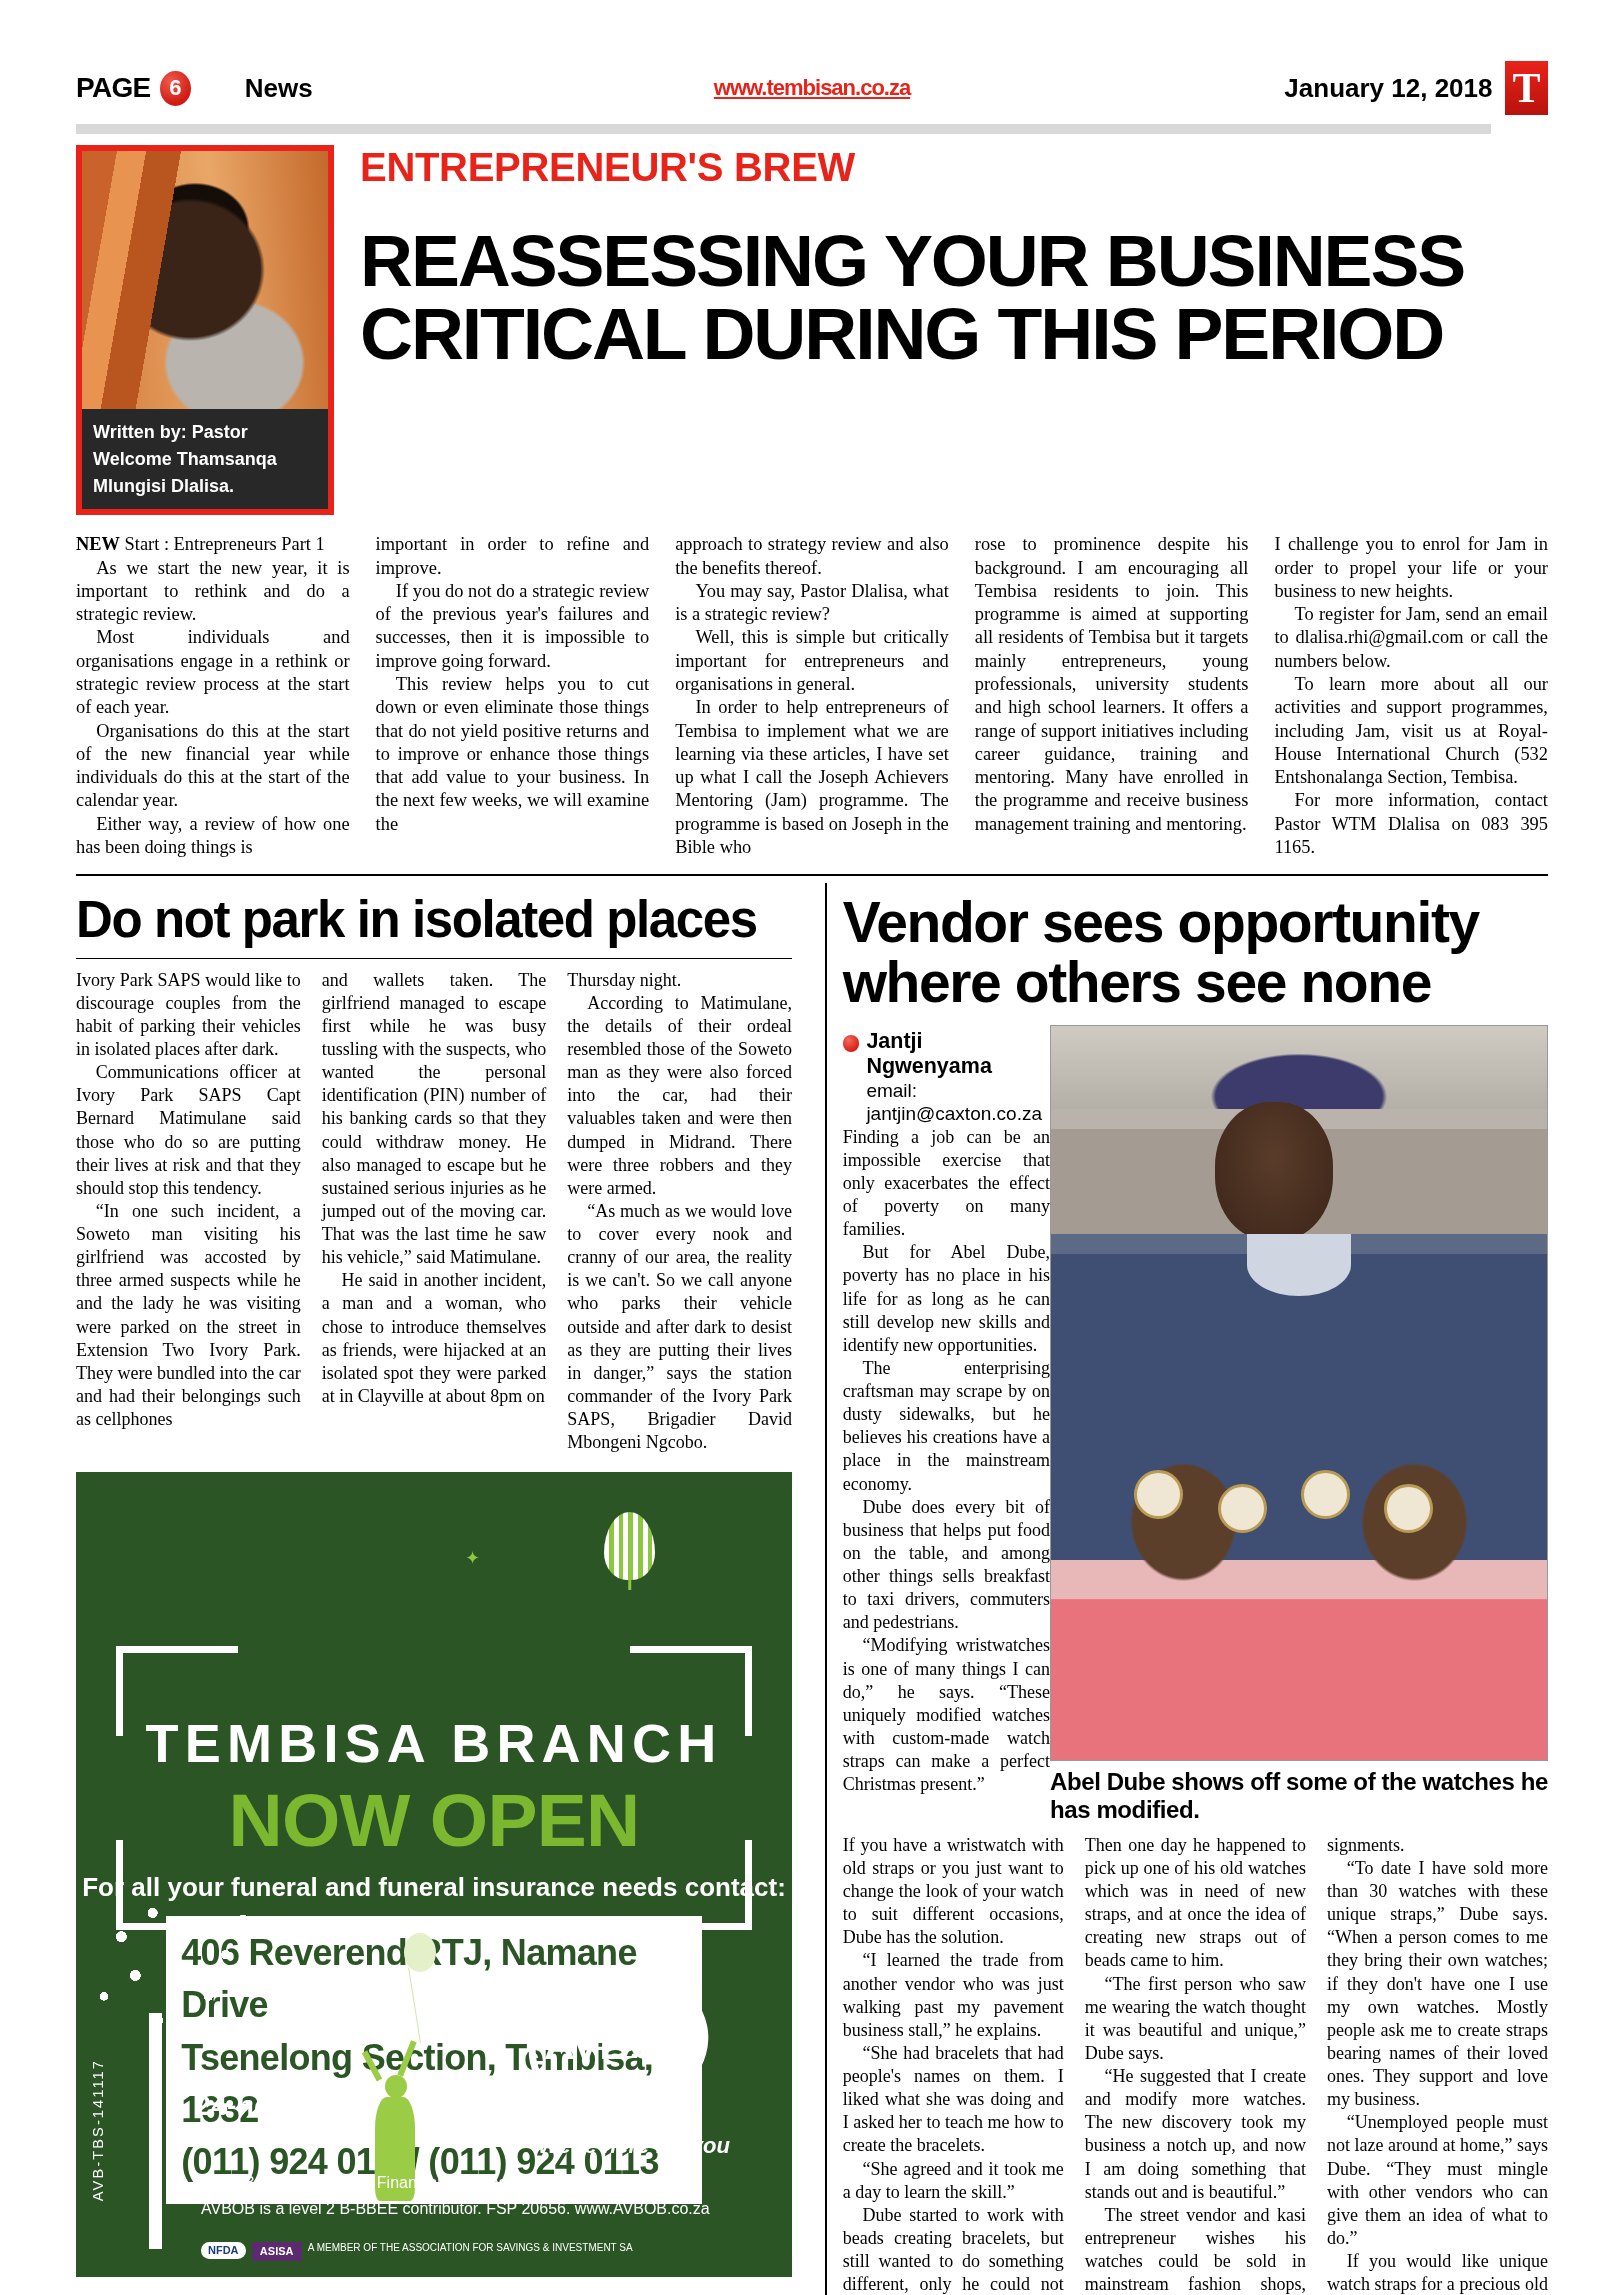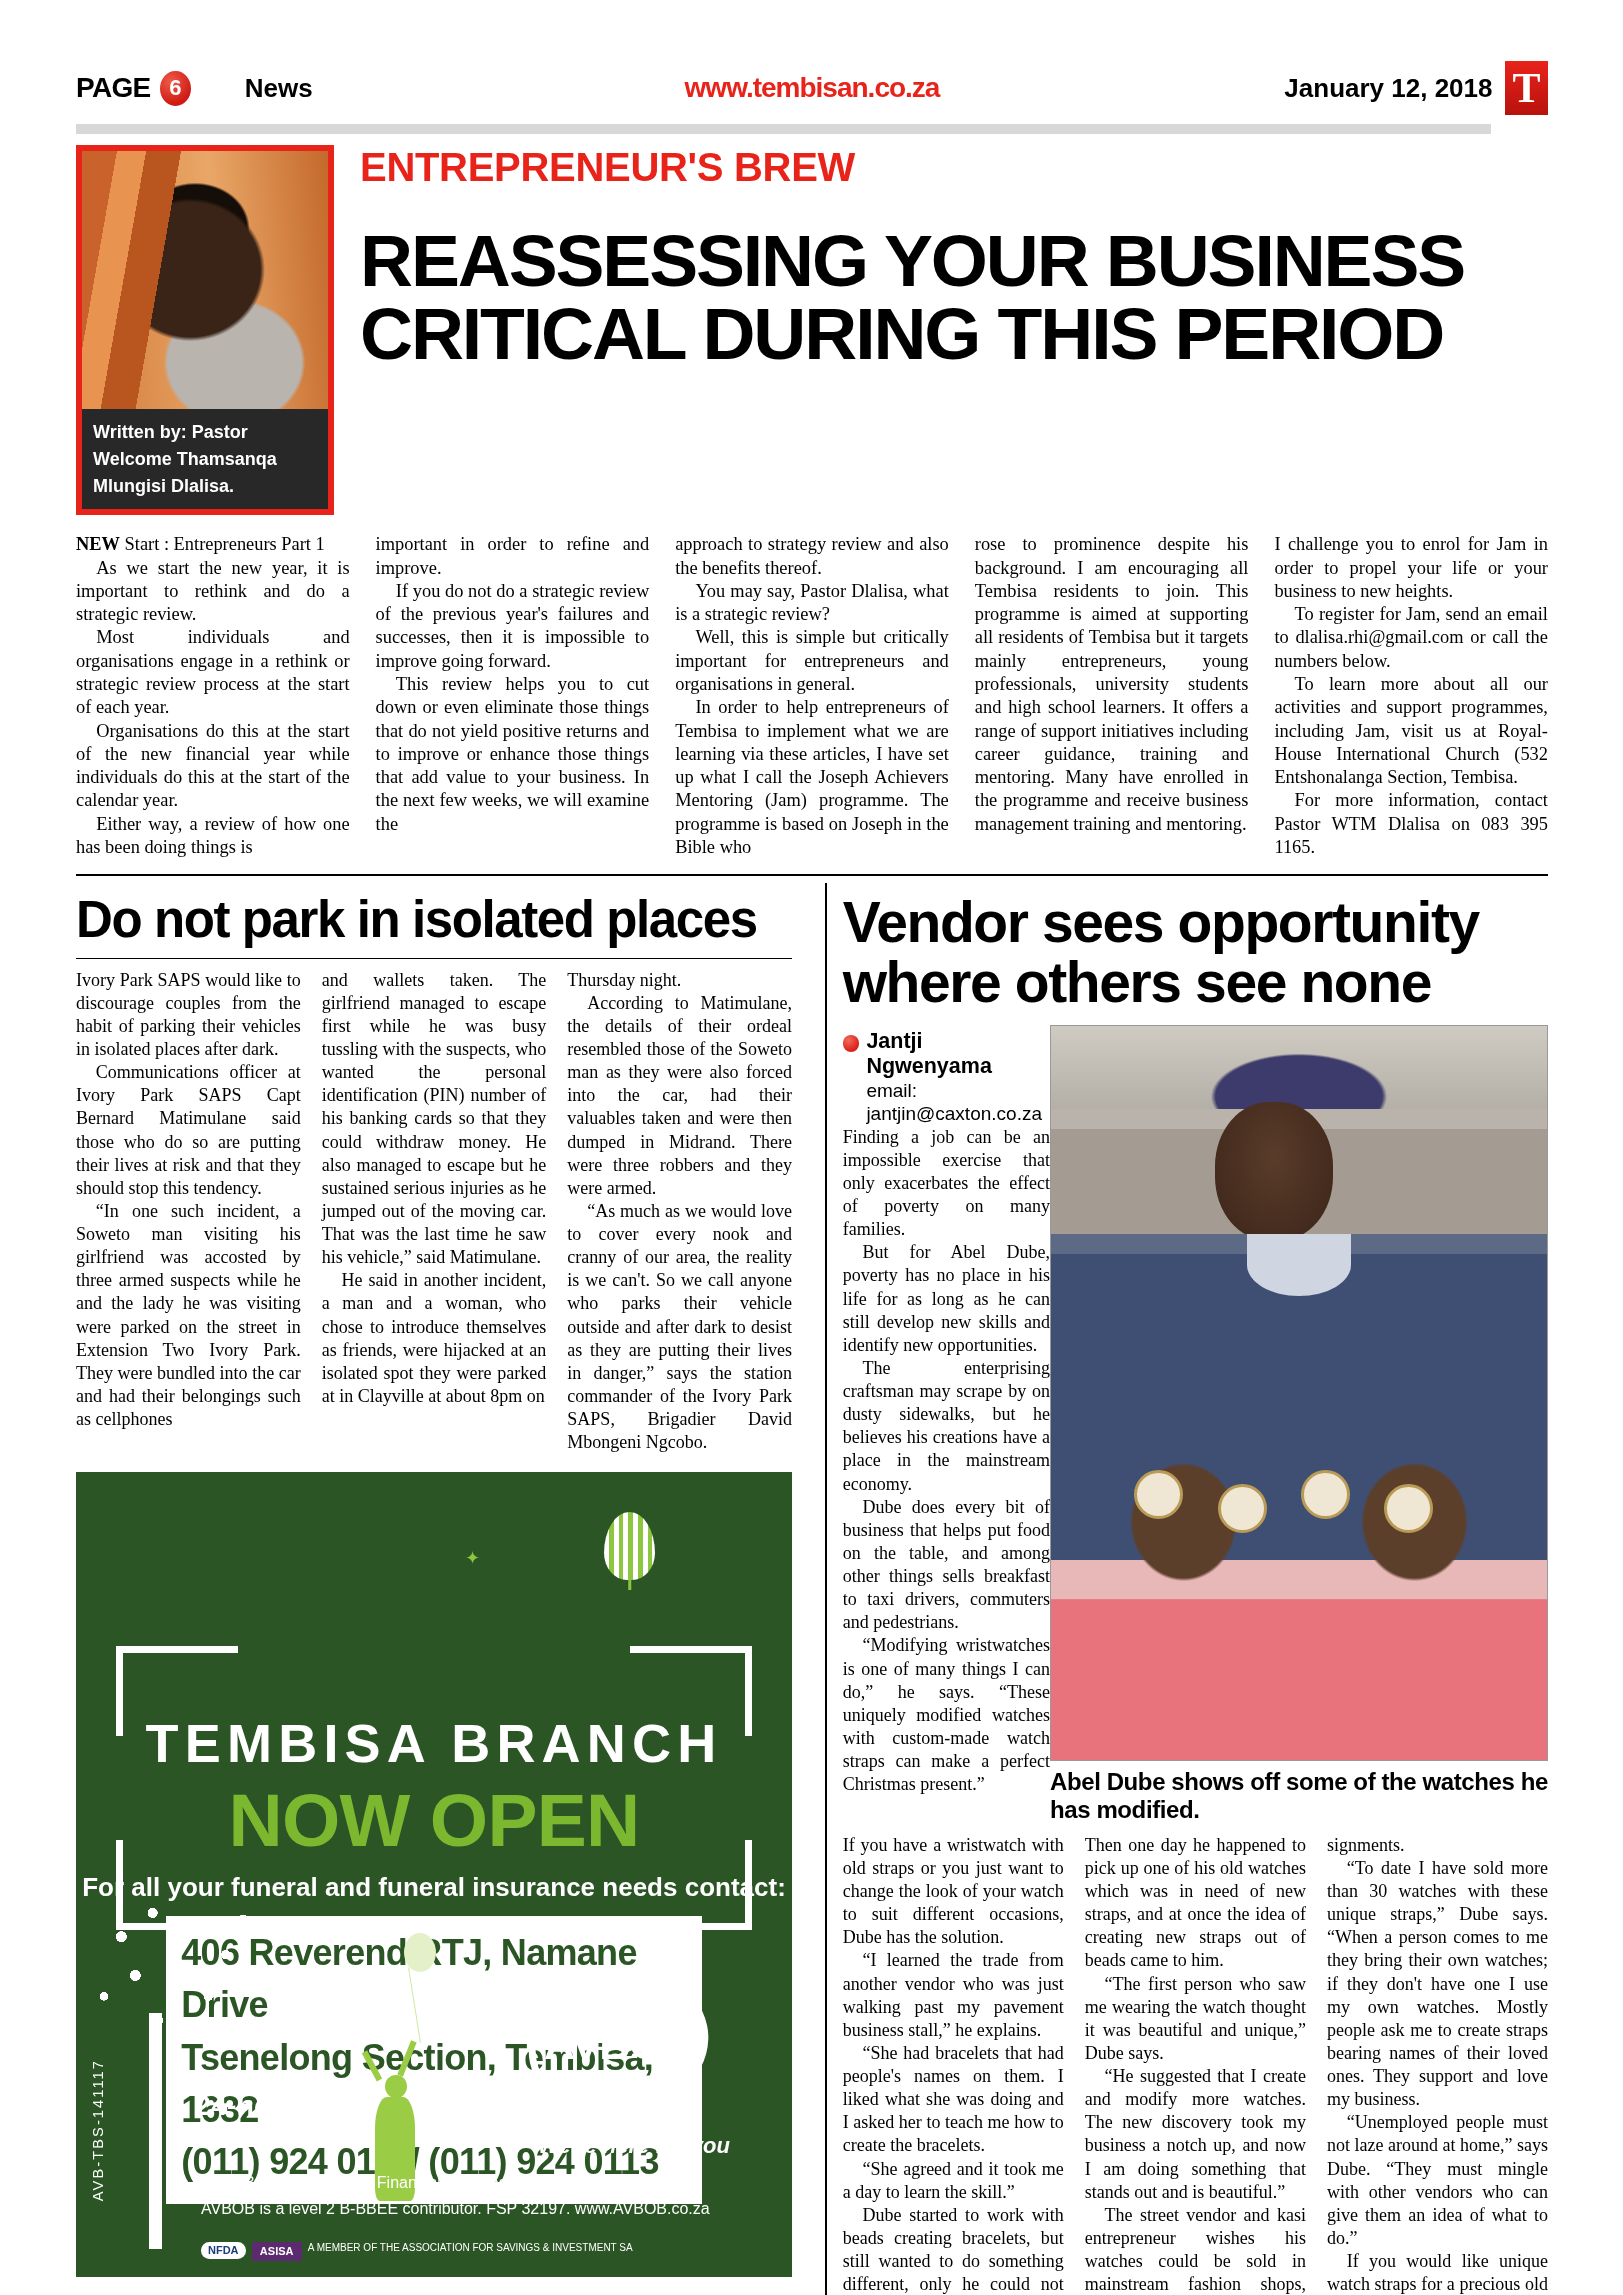--- a/index.html
+++ b/index.html
@@ -7,21 +7,21 @@
   .page{width:1624px;height:2295px;position:relative;box-sizing:border-box;padding:0 76px;}
 
   
   .masthead{display:flex;align-items:center;height:64px;margin-top:56px;position:relative;}
   .page-label{font-family:"Liberation Sans",sans-serif;font-weight:bold;font-size:28px;letter-spacing:-0.7px;}
   .page-num{display:inline-flex;align-items:center;justify-content:center;width:30.5px;height:35px;border-radius:50%;
     background:radial-gradient(circle at 35% 30%,#f05a4a,#cf1b14 70%);color:#fff;font-family:"Liberation Sans",sans-serif;
     font-weight:bold;font-size:22px;margin-left:9.7px;}
   .section-label{font-family:"Liberation Sans",sans-serif;font-weight:bold;font-size:26px;margin-left:54px;}
   .site-url{position:absolute;left:50%;transform:translateX(-50%);color:#e8231a;font-family:"Liberation Sans",sans-serif;
-    font-weight:bold;font-size:28px;letter-spacing:-1px;}
+    font-weight:bold;font-size:22px;letter-spacing:-1px;text-decoration:underline;}
   .issue-date{margin-left:auto;font-family:"Liberation Sans",sans-serif;font-weight:bold;font-size:26px;}
   .logo-t{width:43px;height:54px;background:linear-gradient(180deg,#e8231a,#b8120c);color:#fff;
     font-family:"Liberation Serif",serif;font-weight:bold;font-size:42px;line-height:54px;text-align:center;margin-left:12.5px;}
   .mast-rule{height:9.7px;background:#d8d8d8;margin-top:4.2px;margin-right:57px;}
 
   
   .feature{display:flex;margin-top:11px;}
   .author-card{width:258px;flex:0 0 258px;border:6.2px solid #e8231a;box-sizing:border-box;background:#000;}
   .author-photo{height:258px;background:
       linear-gradient(100deg,#c9632b 0 12%,#e8934f 12% 22%,#b9551f 22% 34%,#e2accd00 34%),
@@ -270,21 +270,21 @@
         </div>
 
         <div class="avbob-logo">
           <span>AVBOB</span>
         </div>
         <div class="avbob-tag">We're here for you</div>
         <div class="avbob-since">Since 1918</div>
 
         <div class="ad-fine">
           <div>AVBOB is an authorised Financial Services Provider.</div>
-          <div>AVBOB is a level 2 B-BBEE contributor. FSP 32197. www.AVBOB.co.za</div>
+          <div>AVBOB is a level 2 B-BBEE contributor. FSP 20656. www.AVBOB.co.za</div>
         </div>
         <div class="ad-badges">
           <span class="badge-nfda">NFDA</span>
           <span class="badge-asisa">ASISA</span>
           <span class="badge-text">A MEMBER OF THE ASSOCIATION FOR SAVINGS &amp; INVESTMENT SA</span>
         </div>
         <div class="ad-code">AVB-TBS-141117</div>
       </div>
     </div>
 

